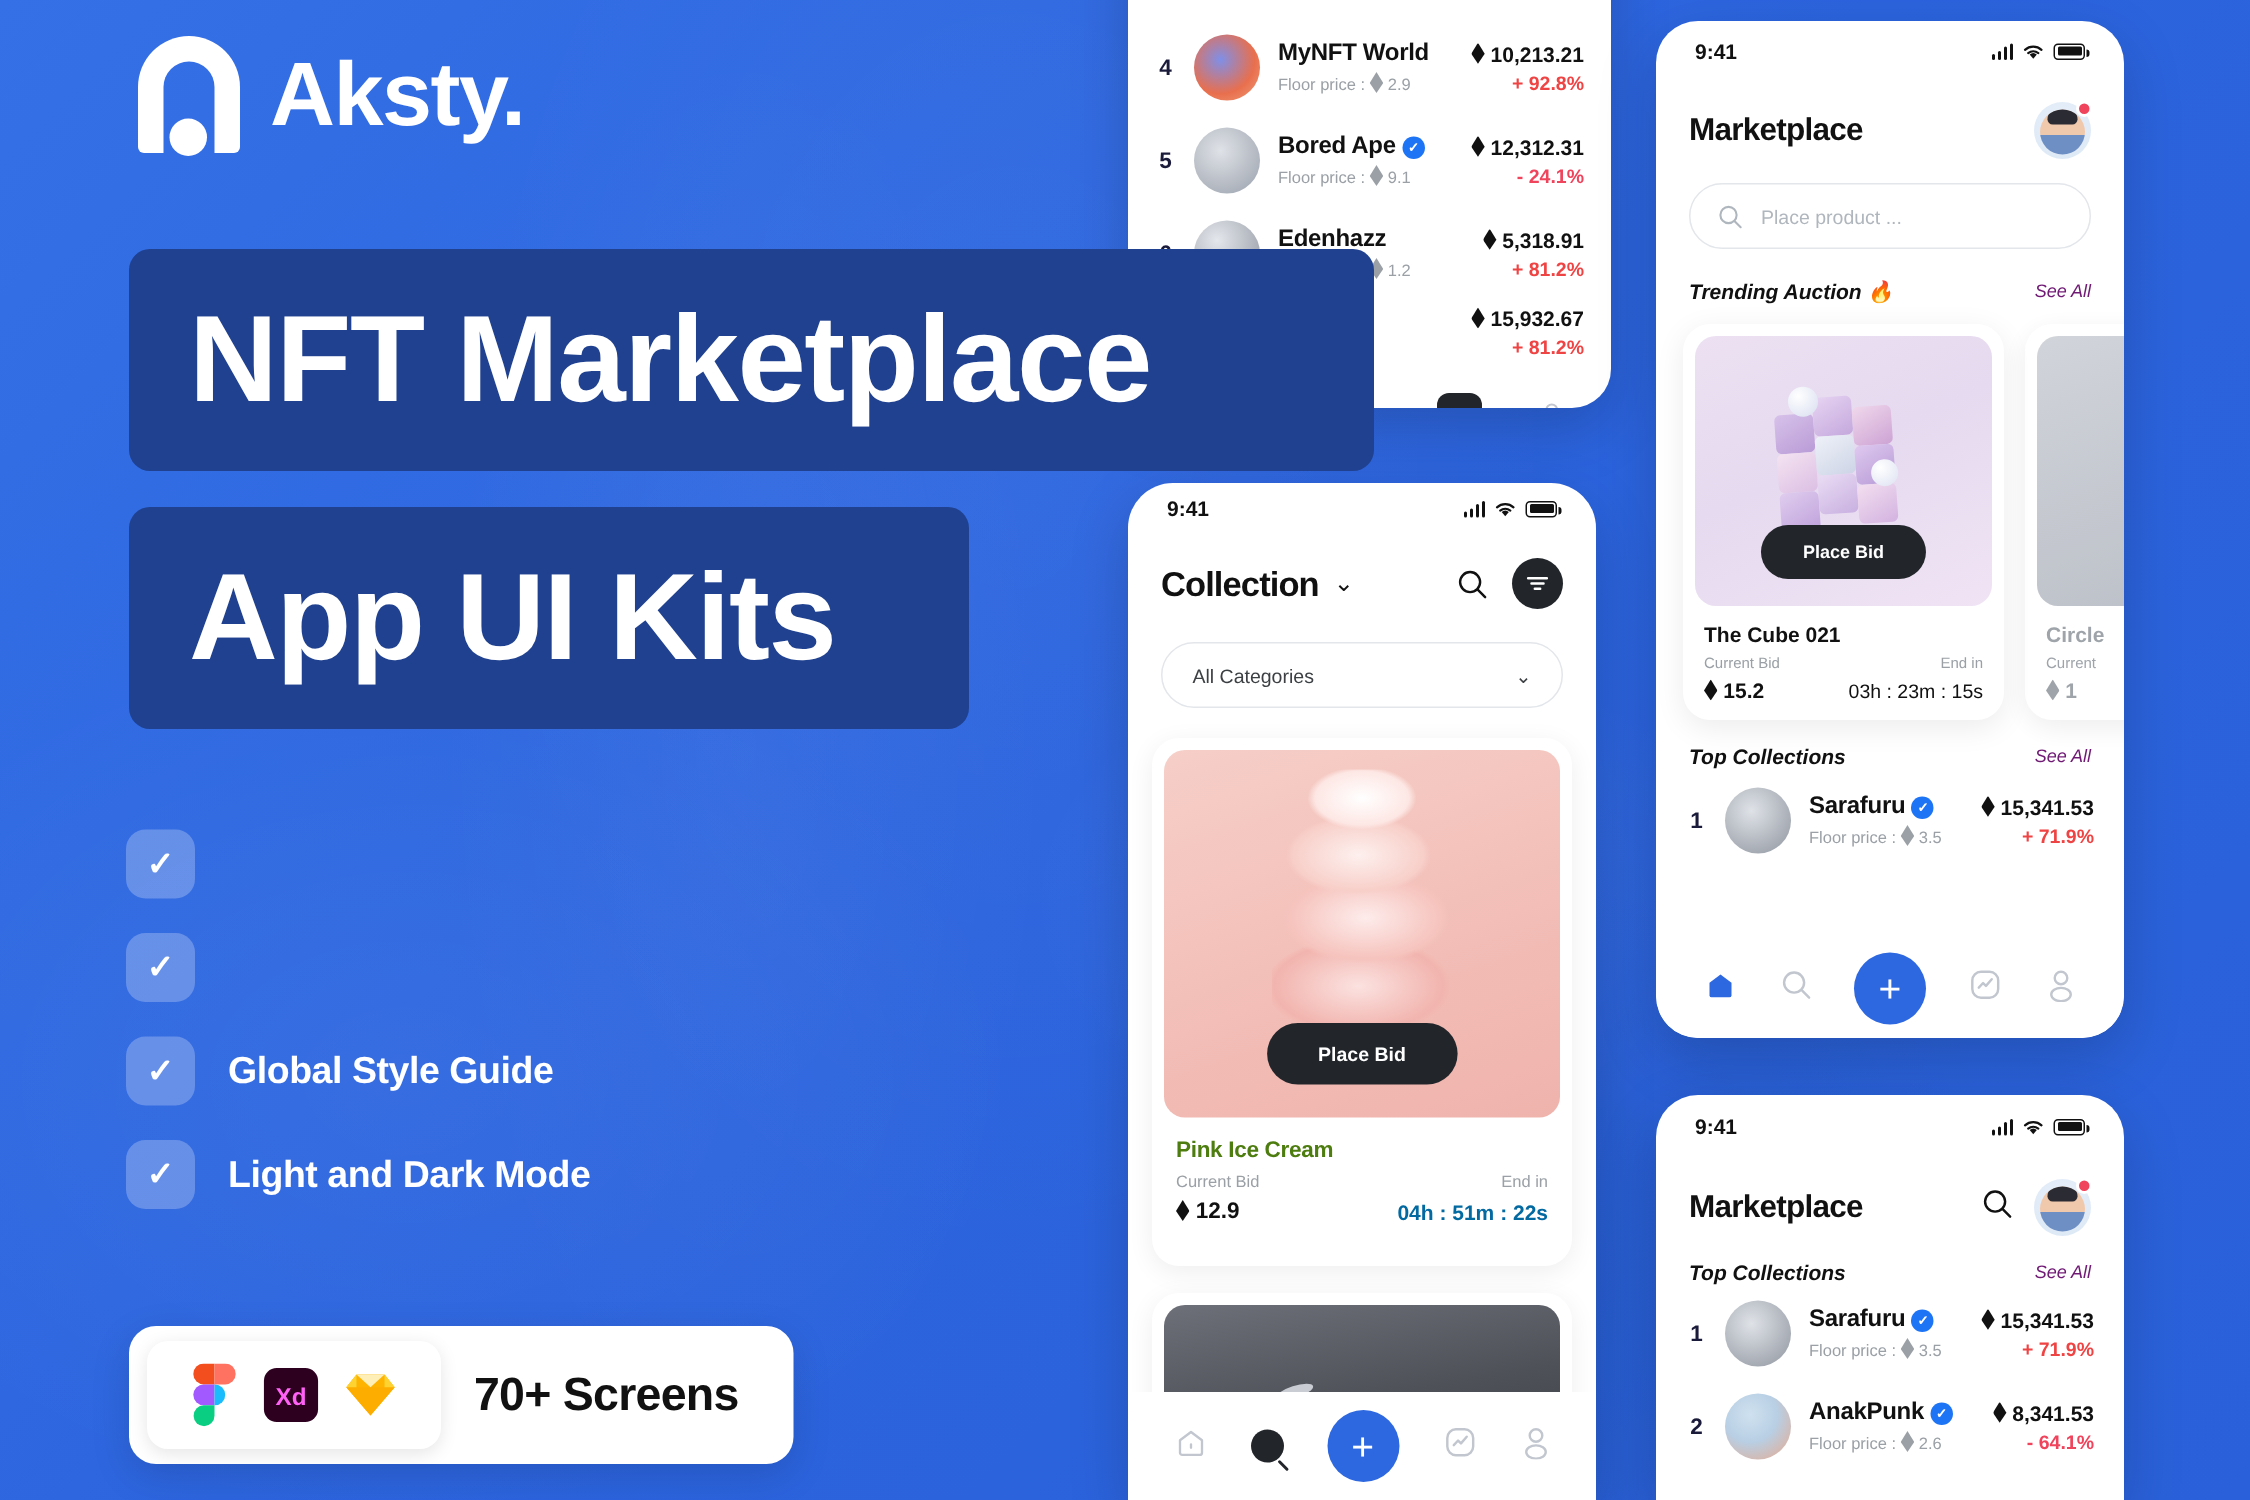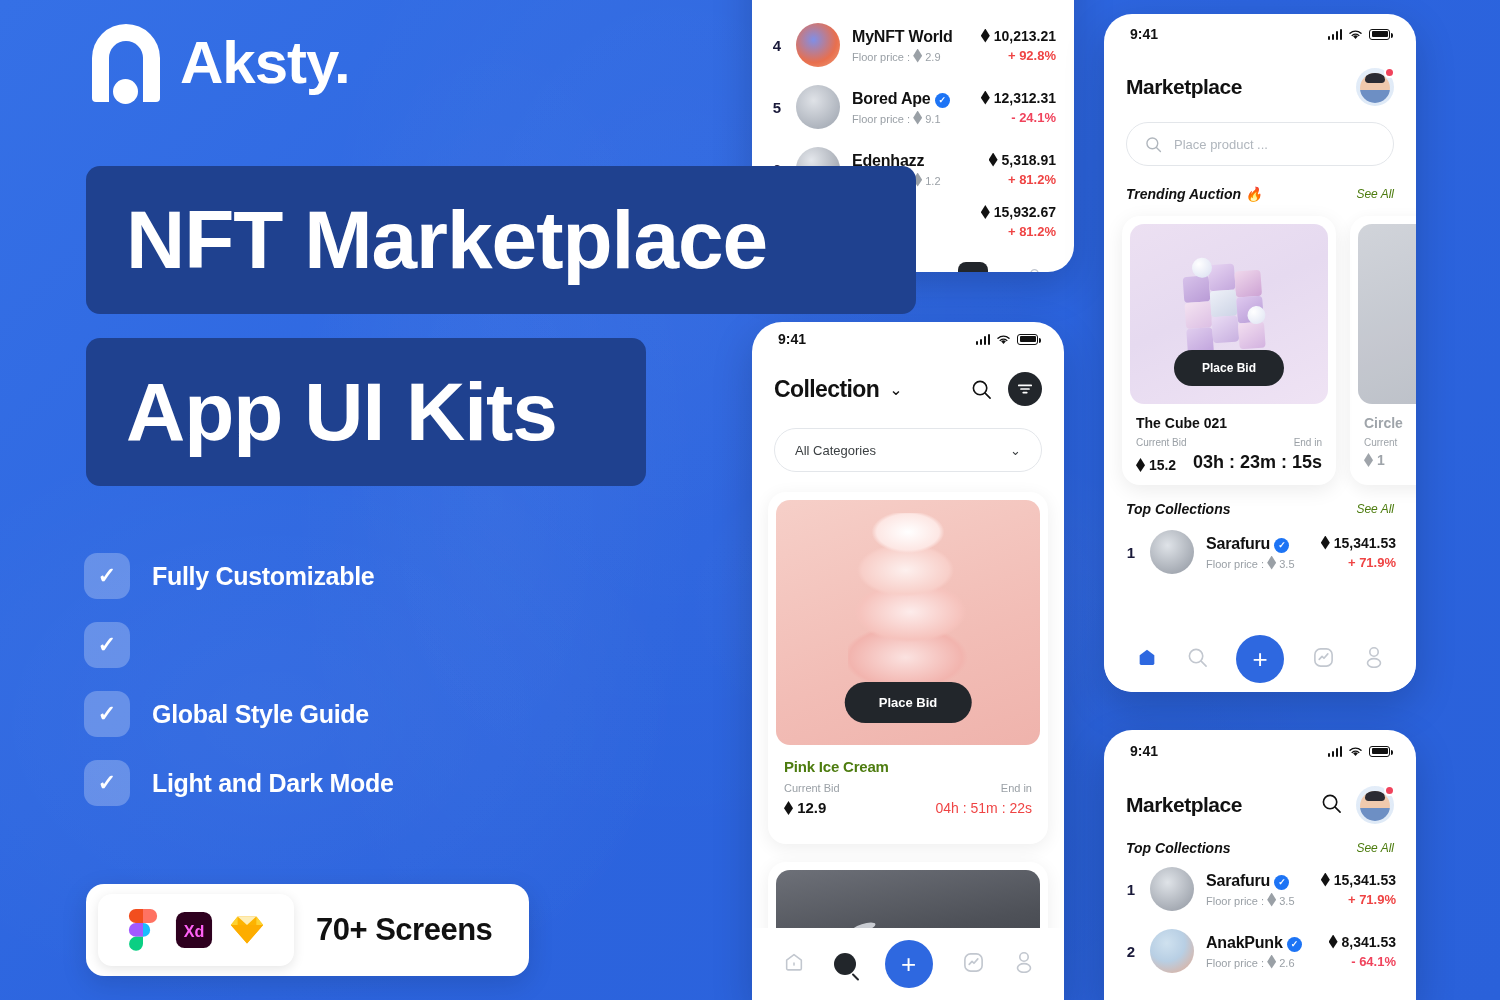--- a/index.html
+++ b/index.html
@@ -127,21 +127,21 @@
       radial-gradient(ellipse 70px 38px at 52% 52%, #fdeceb 0%, #f6c3bd 72%, transparent 80%),
       radial-gradient(ellipse 76px 40px at 48% 76%, #fbe2e0 0%, #f2b4ae 74%, transparent 82%);
   }
   .bid-btn { position:absolute; left:50%; transform:translateX(-50%); bottom:22px;
     background:#22262b; color:#fff; font-size:13px; font-weight:bold;
     padding:13px 34px; border-radius:26px; }
   .nft-name { font-size:15px; font-weight:bold; color:#4d7c0f; margin:13px 8px 0; letter-spacing:-.2px; }
   .nft-meta { display:flex; justify-content:space-between; margin:7px 8px 0; font-size:11px; color:#9aa0a6; }
   .nft-vals { display:flex; justify-content:space-between; align-items:center; margin:5px 8px 16px; }
   .nft-bid { font-size:15px; font-weight:bold; color:#111; }
-  .nft-time { font-size:14px; font-weight:normal; color:#ef4444; }
+  .nft-time { font-size:14px; font-weight:bold; color:#0369a1; }
   .nft-card-2 { margin:18px 16px 0; background:#fff; border-radius:18px; box-shadow:0 4px 18px rgba(0,0,0,.07); padding:8px; }
   .nft-img-2 { height:76px; border-radius:14px; background:linear-gradient(170deg,#6d7078,#4e5158 70%,#45484f); position:relative; overflow:hidden; }
   .nft-img-2::after{content:"";position:absolute;left:28%;bottom:14px;width:26px;height:8px;border-radius:50%;background:#c9ccd2;transform:rotate(-18deg);}
   .b-nav { position:absolute; bottom:0; left:0; right:0; height:72px; background:#fff;
     display:flex; align-items:center; justify-content:space-around; padding:0 16px; }
   .fab { width:48px; height:48px; border-radius:50%; background:#2E68E0; color:#fff;
     display:flex; align-items:center; justify-content:center; font-size:26px; font-weight:300; }
   .nav-dark-circle { width:22px; height:22px; border-radius:50%; background:#22262b; position:relative; }
   .nav-dark-circle::after{content:"";position:absolute;right:-4px;bottom:-3px;width:9px;height:2px;background:#22262b;transform:rotate(45deg);border-radius:2px;}
 
@@ -153,36 +153,36 @@
     background:radial-gradient(circle at 50% 38%, #e9f1fb, #dbe7f5); overflow:visible; }
   .avatar-face { position:absolute; left:50%; top:52%; transform:translate(-50%,-50%);
     width:30px; height:30px; border-radius:50%; overflow:hidden;
     background:linear-gradient(#f0c9ad 0 56%, #6d8fc4 56% 100%); }
   .avatar-face::before{content:"";position:absolute;left:50%;top:-2px;transform:translateX(-50%);width:20px;height:12px;background:#2b2b33;border-radius:10px 10px 4px 4px;}
   .avatar-badge { position:absolute; right:-1px; top:-1px; width:11px; height:11px; border-radius:50%; background:#f0435c; border:2px solid #fff; }
   .search-box { margin:16px 22px 0; height:44px; border:1px solid #e3e6ea; border-radius:22px;
     display:flex; align-items:center; gap:12px; padding:0 18px; font-size:13px; color:#b0b6bd; }
   .sec-head { display:flex; align-items:center; justify-content:space-between; padding:0 22px; margin-top:20px;font-style:italic; }
   .sec-title { font-size:14px; font-weight:bold; color:#111; }
-  .sec-all { font-size:12px; color:#4d7c0f; }
+  .sec-all { font-size:12px; color:#701a75; }
   .auc-row { display:flex; gap:14px; padding:14px 0 0 18px; }
   .auc-card { flex:none; width:214px; background:#fff; border-radius:18px; box-shadow:0 5px 20px rgba(0,0,0,.08); padding:8px 8px 12px; }
   .auc-card.second { width:120px; opacity:.95; }
   .auc-img { height:180px; border-radius:14px; position:relative; overflow:hidden;
     background:linear-gradient(155deg,#ece0f2,#e6daf0 45%,#efe3f4); }
   .auc-img.grey { background:linear-gradient(160deg,#cfd2d8,#b9bdc6); }
   .cube-art { position:absolute; left:50%; top:48%; transform:translate(-50%,-50%) rotate(-4deg); width:108px; height:108px; }
   .cube-art span { position:absolute; width:26px; height:26px; border-radius:4px; }
   .auc-bid { position:absolute; left:50%; transform:translateX(-50%); bottom:18px;
     background:#22262b; color:#fff; font-size:12px; font-weight:bold; padding:11px 28px; border-radius:22px; white-space:nowrap; }
   .auc-name { font-size:14px; font-weight:bold; color:#111; margin:11px 6px 0; }
   .auc-meta { display:flex; justify-content:space-between; margin:6px 6px 0; font-size:10px; color:#9aa0a6; }
   .auc-vals { display:flex; justify-content:space-between; align-items:flex-end; margin:4px 6px 0; }
   .auc-price { font-size:14px; font-weight:bold; color:#111; }
-  .auc-time { font-size:18px; font-weight:bold; color:#111; }
+  .auc-time { font-size:13px; font-weight:normal; color:#111; }
   .c-nav { position:absolute; bottom:0; left:0; right:0; height:66px; background:#fff;
     display:flex; align-items:center; justify-content:space-around; padding:0 18px;
     border-radius:0 0 28px 28px; }
 
   
   #phone-d { left:1104px; top:730px; width:312px; height:270px; border-radius:28px 28px 0 0; z-index:4; }
 </style>
 </head>
 <body>
 
@@ -199,21 +199,20 @@
 <div class="banner banner-1">
   <span>NFT Marketplace</span>
 </div>
 <div class="banner banner-2">
   <span>App UI Kits</span>
 </div>
 
 <div class="features">
   <div class="feature-row">
     <div class="feature-check">✓</div>
-    <div class="feature-label">Fully Customizable</div>
   </div>
   <div class="feature-row">
     <div class="feature-check">✓</div>
   </div>
   <div class="feature-row">
     <div class="feature-check">✓</div>
     <div class="feature-label">Global Style Guide</div>
   </div>
   <div class="feature-row">
     <div class="feature-check">✓</div>

